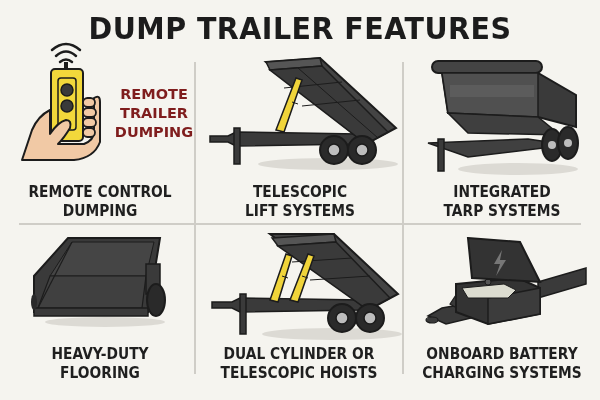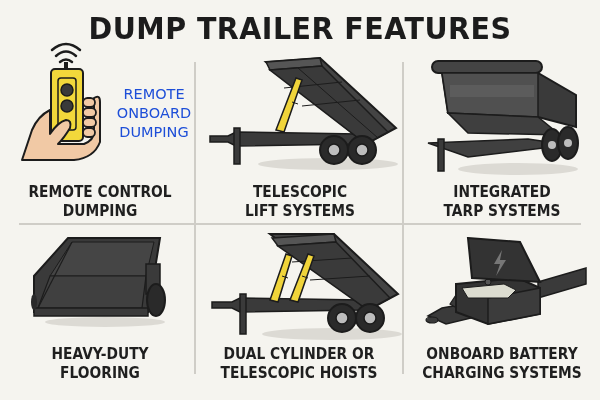--- a/index.html
+++ b/index.html
@@ -19,21 +19,21 @@
   .hdiv { position:absolute; height:2px; background:#cfcdc7; left:19px; width:562px; top:223px; }
   .cell { position:absolute; }
   .label {
     position:absolute; text-align:center; font-weight:bold;
     color:#1f1f1f; font-size:15px; line-height:19px;
     transform:scaleX(0.92);
   }
   .label span { display:block; }
   .side-label {
     position:absolute; left:114px; top:85px; width:80px;
-    font-weight:normal; font-size:14.5px; line-height:19px; color:#1d4ed8; text-align:center;
+    font-weight:bold; font-size:14.5px; line-height:19px; color:#7f1d1d; text-align:center;
   }
   .side-label span { display:block; }
   svg { position:absolute; overflow:visible; }
 </style>
 </head>
 <body>
 
 <div class="title">DUMP TRAILER FEATURES</div>
 
 <div class="vdiv" style="left:194px;"></div>
@@ -54,21 +54,21 @@
     <circle cx="53" cy="68" r="6" fill="#3a3a3a" stroke="#1c1c1c" stroke-width="1.5"></circle>
 
     <path d="M8 122 L18 92 Q24 78 36 72 L36 96 Q44 84 52 82 Q58 82 56 90 Q50 100 44 106 L70 106 Q80 102 80 94 L80 60 Q86 56 86 64 L86 104 Q80 120 60 122 Z" fill="#f1c9a5" stroke="#1c1c1c" stroke-width="2" stroke-linejoin="round"></path>
     <rect x="69" y="60" width="12" height="9" rx="4.5" fill="#f1c9a5" stroke="#1c1c1c" stroke-width="1.8"></rect>
     <rect x="69" y="70" width="13" height="9" rx="4.5" fill="#f1c9a5" stroke="#1c1c1c" stroke-width="1.8"></rect>
     <rect x="69" y="80" width="13" height="9" rx="4.5" fill="#f1c9a5" stroke="#1c1c1c" stroke-width="1.8"></rect>
     <rect x="69" y="90" width="12" height="9" rx="4.5" fill="#f1c9a5" stroke="#1c1c1c" stroke-width="1.8"></rect>
   </svg>
   <div class="side-label">
     <span>REMOTE</span>
-    <span>ONBOARD</span>
+    <span>TRAILER</span>
     <span>DUMPING</span>
   </div>
   <div class="label" style="left:10px;top:183px;width:180px;">
     <span>REMOTE CONTROL</span>
     <span>DUMPING</span>
   </div>
 </div>
 
 <div class="cell">
   <svg width="190" height="125" style="left:208px;top:52px;" viewBox="0 0 190 125">

